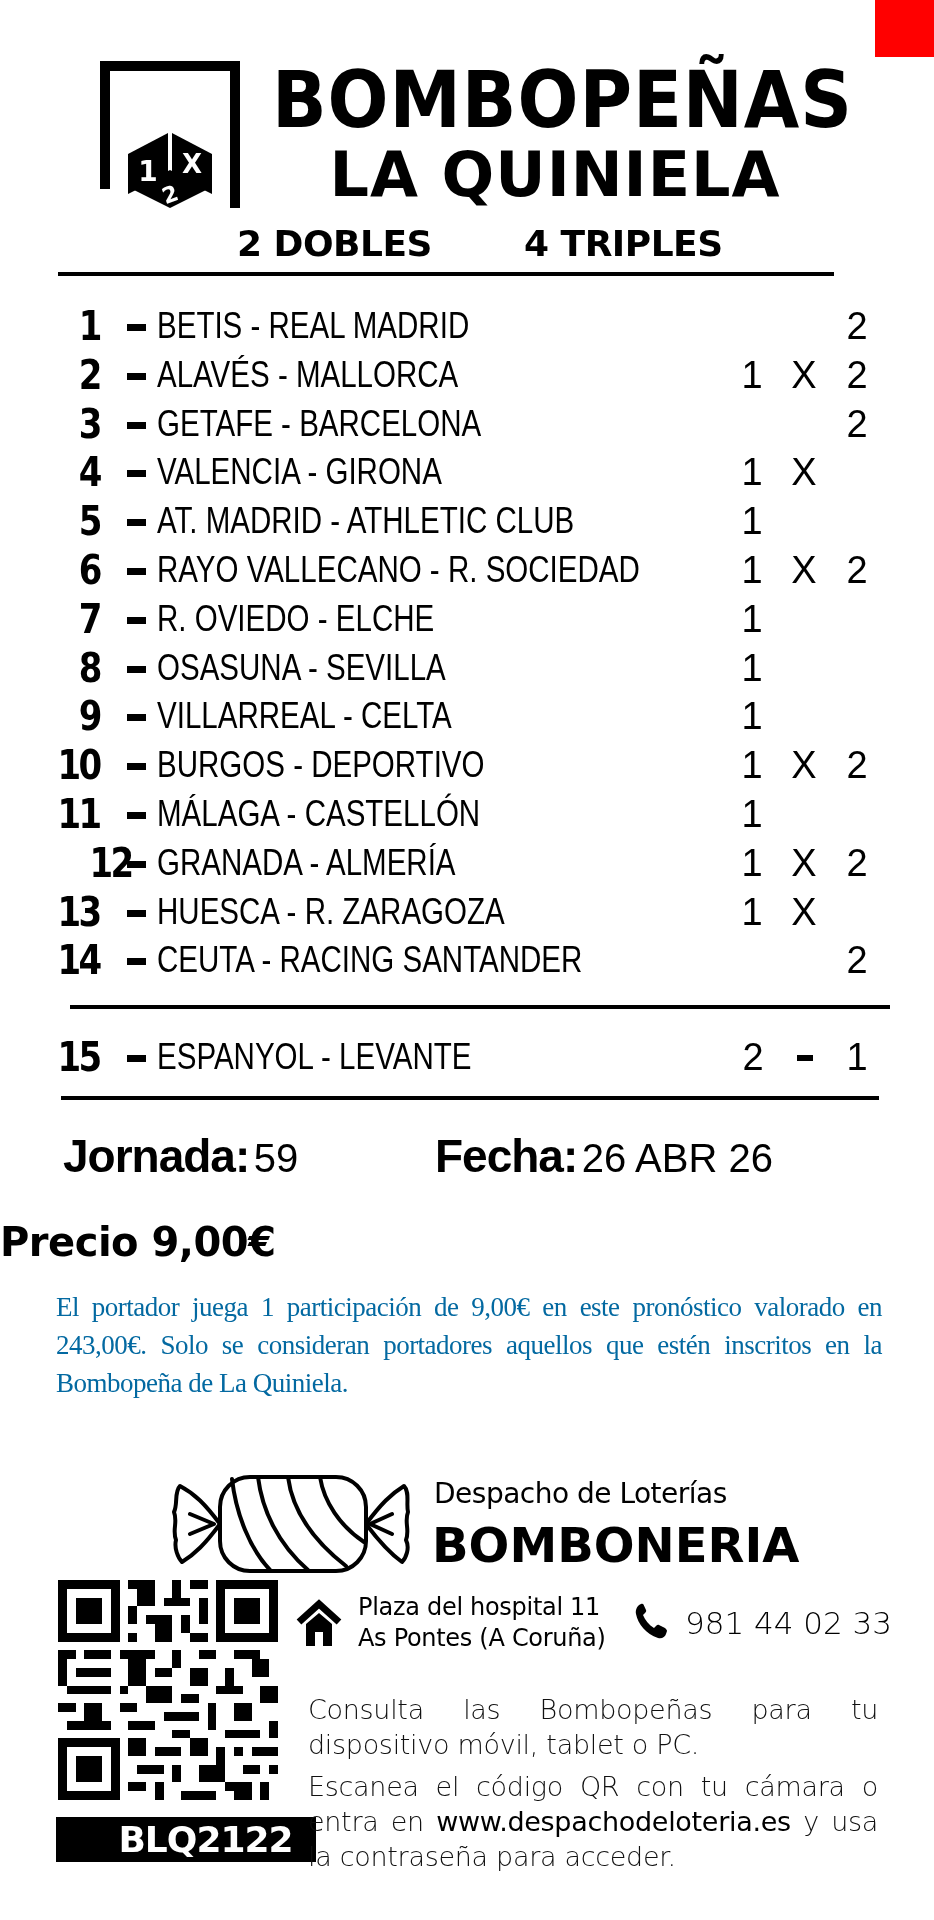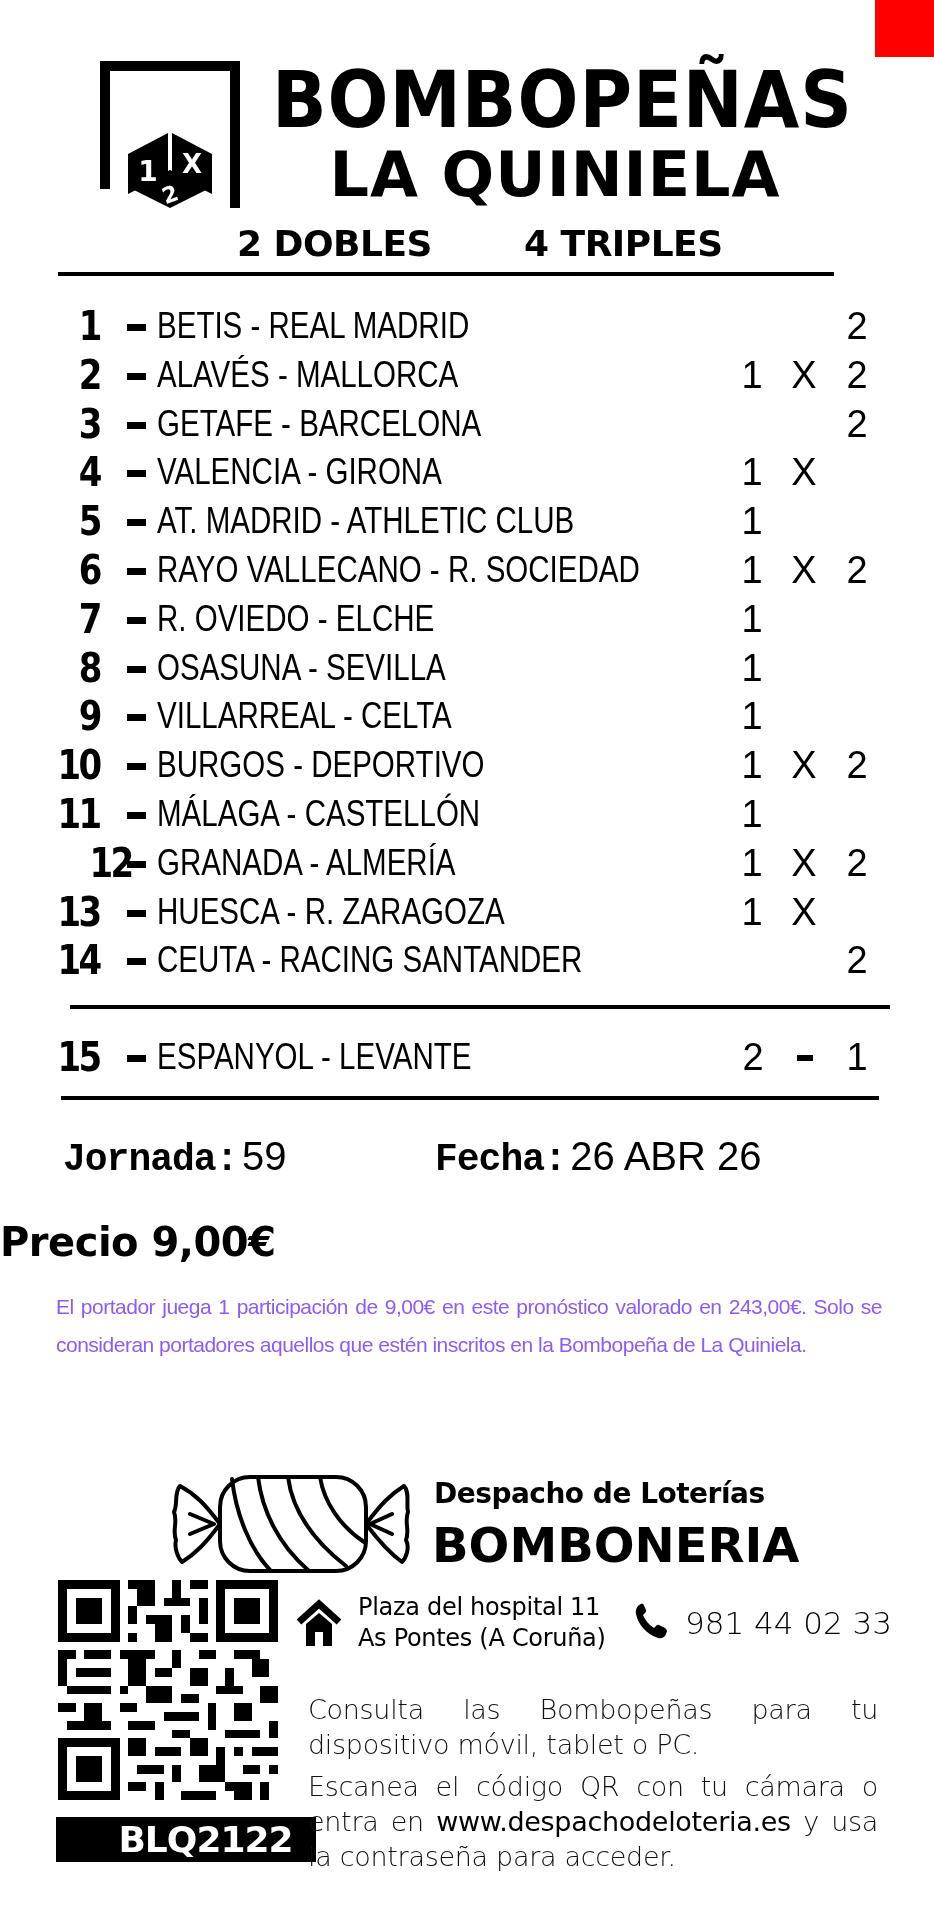--- a/index.html
+++ b/index.html
@@ -23,29 +23,29 @@
   .match-dash { position:absolute; left:127px; top:24px; width:19px; height:7px; background:#000; }
   .match-teams { position:absolute; left:157px; top:6px; font-family:"Liberation Sans", sans-serif; font-size:36px; line-height:40px; white-space:nowrap; transform:scaleX(0.82); transform-origin:left center; }
   .pick { position:absolute; top:6px; width:30px; text-align:center; font-family:"Liberation Sans", sans-serif; font-size:38px; line-height:40px; }
   .pick-1 { left:737px; }
   .pick-x { left:789px; }
   .pick-2 { left:842px; }
   .pleno-home { position:absolute; left:737px; top:6px; width:32px; text-align:center; font-size:38px; line-height:40px; }
   .pleno-sep { position:absolute; left:797px; top:24px; width:16px; height:6px; background:#000; }
   .pleno-away { position:absolute; left:842px; top:6px; width:30px; text-align:center; font-size:38px; line-height:40px; }
   
-  .info-label { font-family:Liberation Mono, monospace; font-weight:bold; font-size:38px; line-height:44px; letter-spacing:-1px; white-space:nowrap; }
+  .info-label { font-family:Liberation Sans, sans-serif; font-weight:bold; font-size:46px; line-height:44px; letter-spacing:-1px; white-space:nowrap; }
   .info-value { font-family:"Liberation Sans", sans-serif; font-size:40px; line-height:44px; white-space:nowrap; }
   .jornada { left:63px; top:1134px; }
   .fecha { left:435px; top:1134px; }
   .price { left:0; width:934px; top:1218px; font-family:"DejaVu Sans", sans-serif; font-weight:bold; font-size:40px; line-height:48px; letter-spacing:-0.5px; }
-  .disclaimer { left:56px; top:1288px; width:826px; font-family:Liberation Sans, sans-serif; font-weight:200; font-size:21px; line-height:38px; text-align:justify; color:#8b5cf6; letter-spacing:-0.5px; }
+  .disclaimer { left:56px; top:1288px; width:826px; font-family:Liberation Serif, serif; font-weight:200; font-size:27px; line-height:38px; text-align:justify; color:#0369a1; letter-spacing:-0.5px; }
   
   .candy { left:170px; top:1474px; width:240px; height:100px; }
-  .shop-sub { left:434px; top:1476px; font-family:"DejaVu Sans", sans-serif; font-weight:bold; font-size:28px; line-height:36px; white-space:nowrap; letter-spacing:-0.5px; }
+  .shop-sub { left:434px; top:1476px; font-family:"DejaVu Sans", sans-serif; font-weight:normal; font-size:28px; line-height:36px; white-space:nowrap; letter-spacing:-0.5px; }
   .shop-name { left:432px; top:1518px; font-family:"DejaVu Sans", sans-serif; font-weight:bold; font-size:48px; line-height:54px; white-space:nowrap; letter-spacing:0px; }
   .qr { left:58px; top:1580px; width:220px; height:220px; }
   .qr-code-bar { left:56px; top:1817px; width:221px; height:45px; background:#000; color:#fff; font-family:"DejaVu Sans", sans-serif; font-weight:bold; font-size:36px; line-height:45px; text-align:center; letter-spacing:-1px;padding-left:39px; }
   .house-icon { left:295px; top:1598px; width:48px; height:50px; }
   .address { left:358px; top:1592px; font-family:"DejaVu Sans", sans-serif; font-size:24px; line-height:31px; white-space:nowrap; letter-spacing:-0.3px; }
   .phone-icon { left:634px; top:1602px; width:34px; height:38px; }
   .phone-number { left:685px; top:1604px; font-family:"DejaVu Sans", sans-serif; font-weight:200; font-size:31px; line-height:38px; white-space:nowrap; letter-spacing:0px; }
   .help { left:308px; width:570px; font-family:"DejaVu Sans", sans-serif; font-weight:200; font-size:27px; line-height:35px; color:#111; text-align:justify; letter-spacing:-0.3px; }
   .help-1 { top:1692px; }
   .help-2 { top:1769px; }

